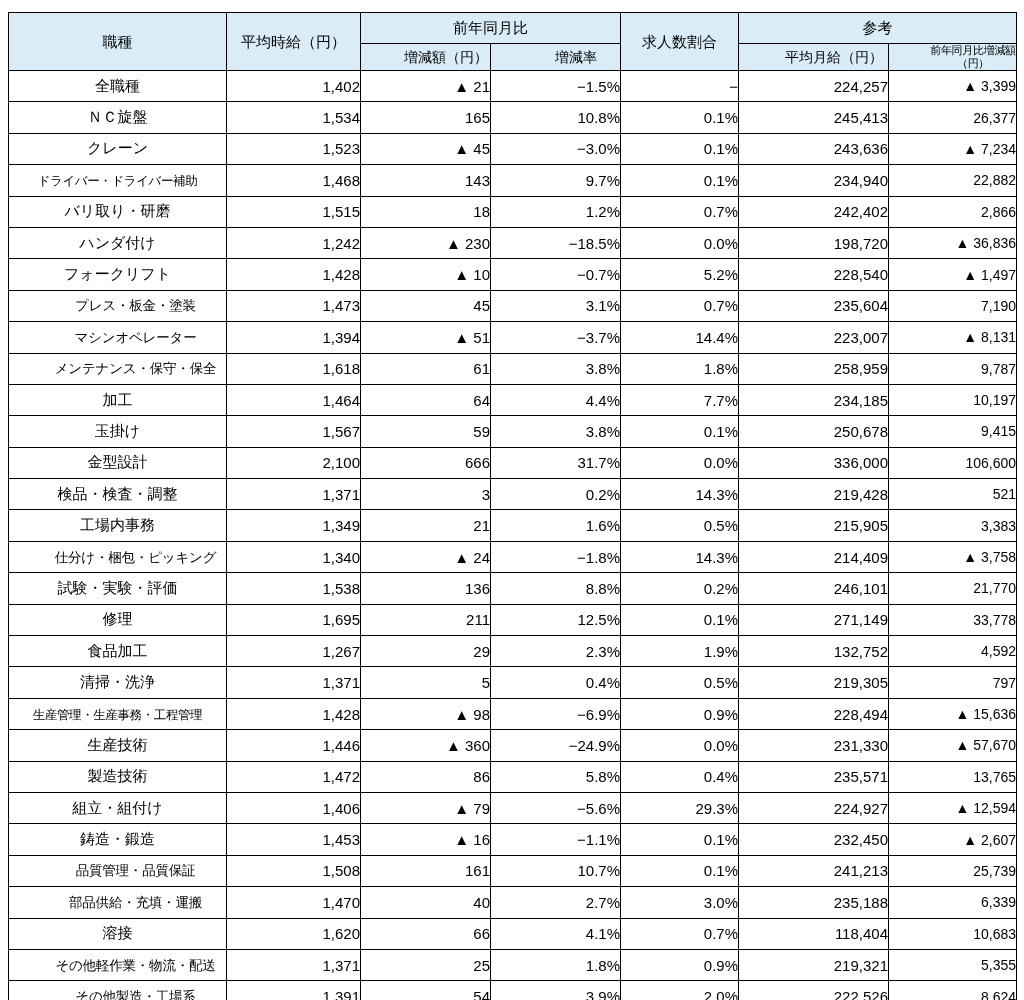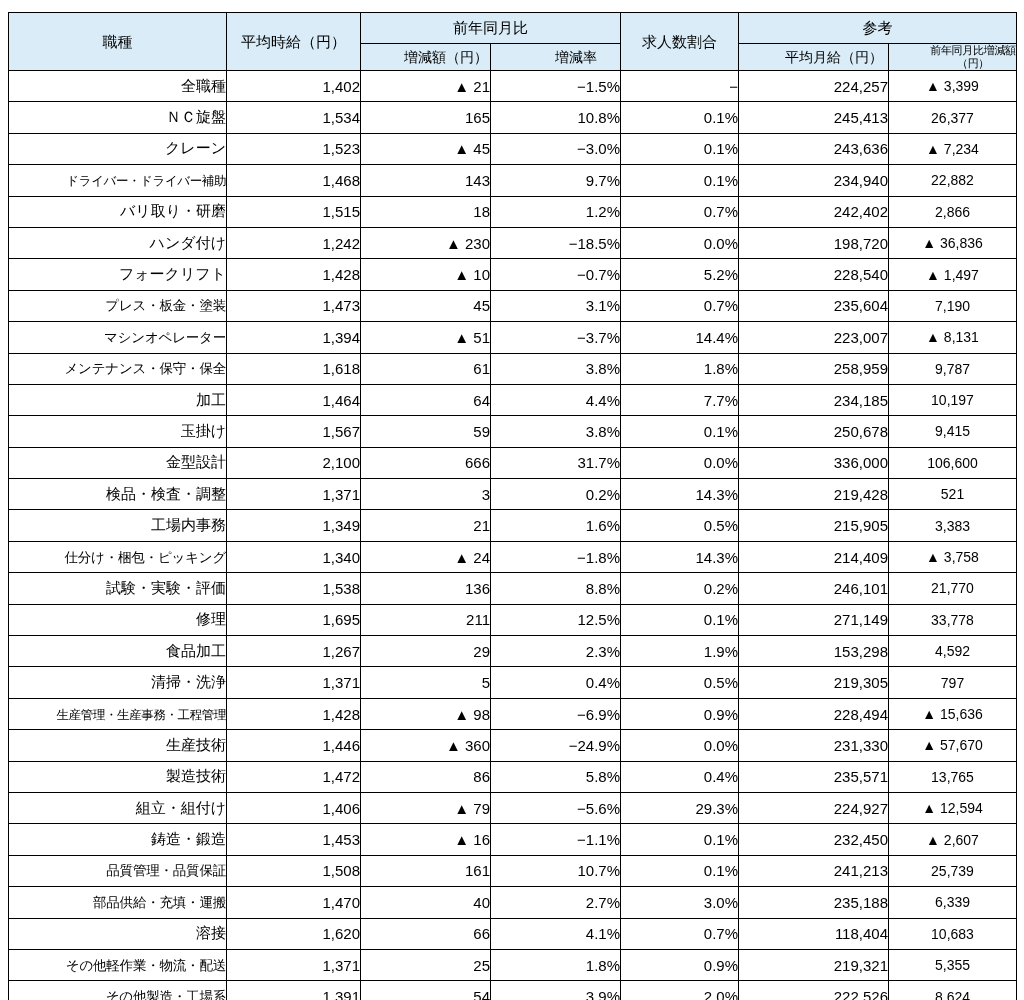--- a/index.html
+++ b/index.html
@@ -50,33 +50,32 @@
   thead th.tiny {
     font-size: 11px;
     letter-spacing: -0.3px;
     margin-top: 36px;
   }
   tbody td {
     height: 30.4px;
     font-size: 15px;
   }
   td.label {
-    text-align: right;
+    text-align: center;
     padding: 0 4px 0 6px;
     white-space: nowrap;
     overflow: hidden;
   }
   td.num {
     text-align: right;
     padding: 0 6px 0 2px;
     font-variant-numeric: tabular-nums;
   }
   td.num.small {
     font-size: 14px;
-    text-align: center;
   }
   .c-job      { width: 218px; }
   .c-wage     { width: 134px; }
   .c-diff     { width: 130px; }
   .c-rate     { width: 130px; }
   .c-share    { width: 118px; }
   .c-monthly  { width: 150px; }
   .c-mdiff    { width: 128px; }
 
   
@@ -275,21 +274,21 @@
           <td class="num">0.1%</td>
           <td class="num">271,149</td>
           <td class="num small">33,778</td>
         </tr>
         <tr>
           <td class="label"><span class="txt">食品加工</span></td>
           <td class="num">1,267</td>
           <td class="num">29</td>
           <td class="num">2.3%</td>
           <td class="num">1.9%</td>
-          <td class="num">153,298</td>
+          <td class="num">132,752</td>
           <td class="num small">4,592</td>
         </tr>
         <tr>
           <td class="label"><span class="txt">清掃・洗浄</span></td>
           <td class="num">1,371</td>
           <td class="num">5</td>
           <td class="num">0.4%</td>
           <td class="num">0.5%</td>
           <td class="num">219,305</td>
           <td class="num small">797</td>

